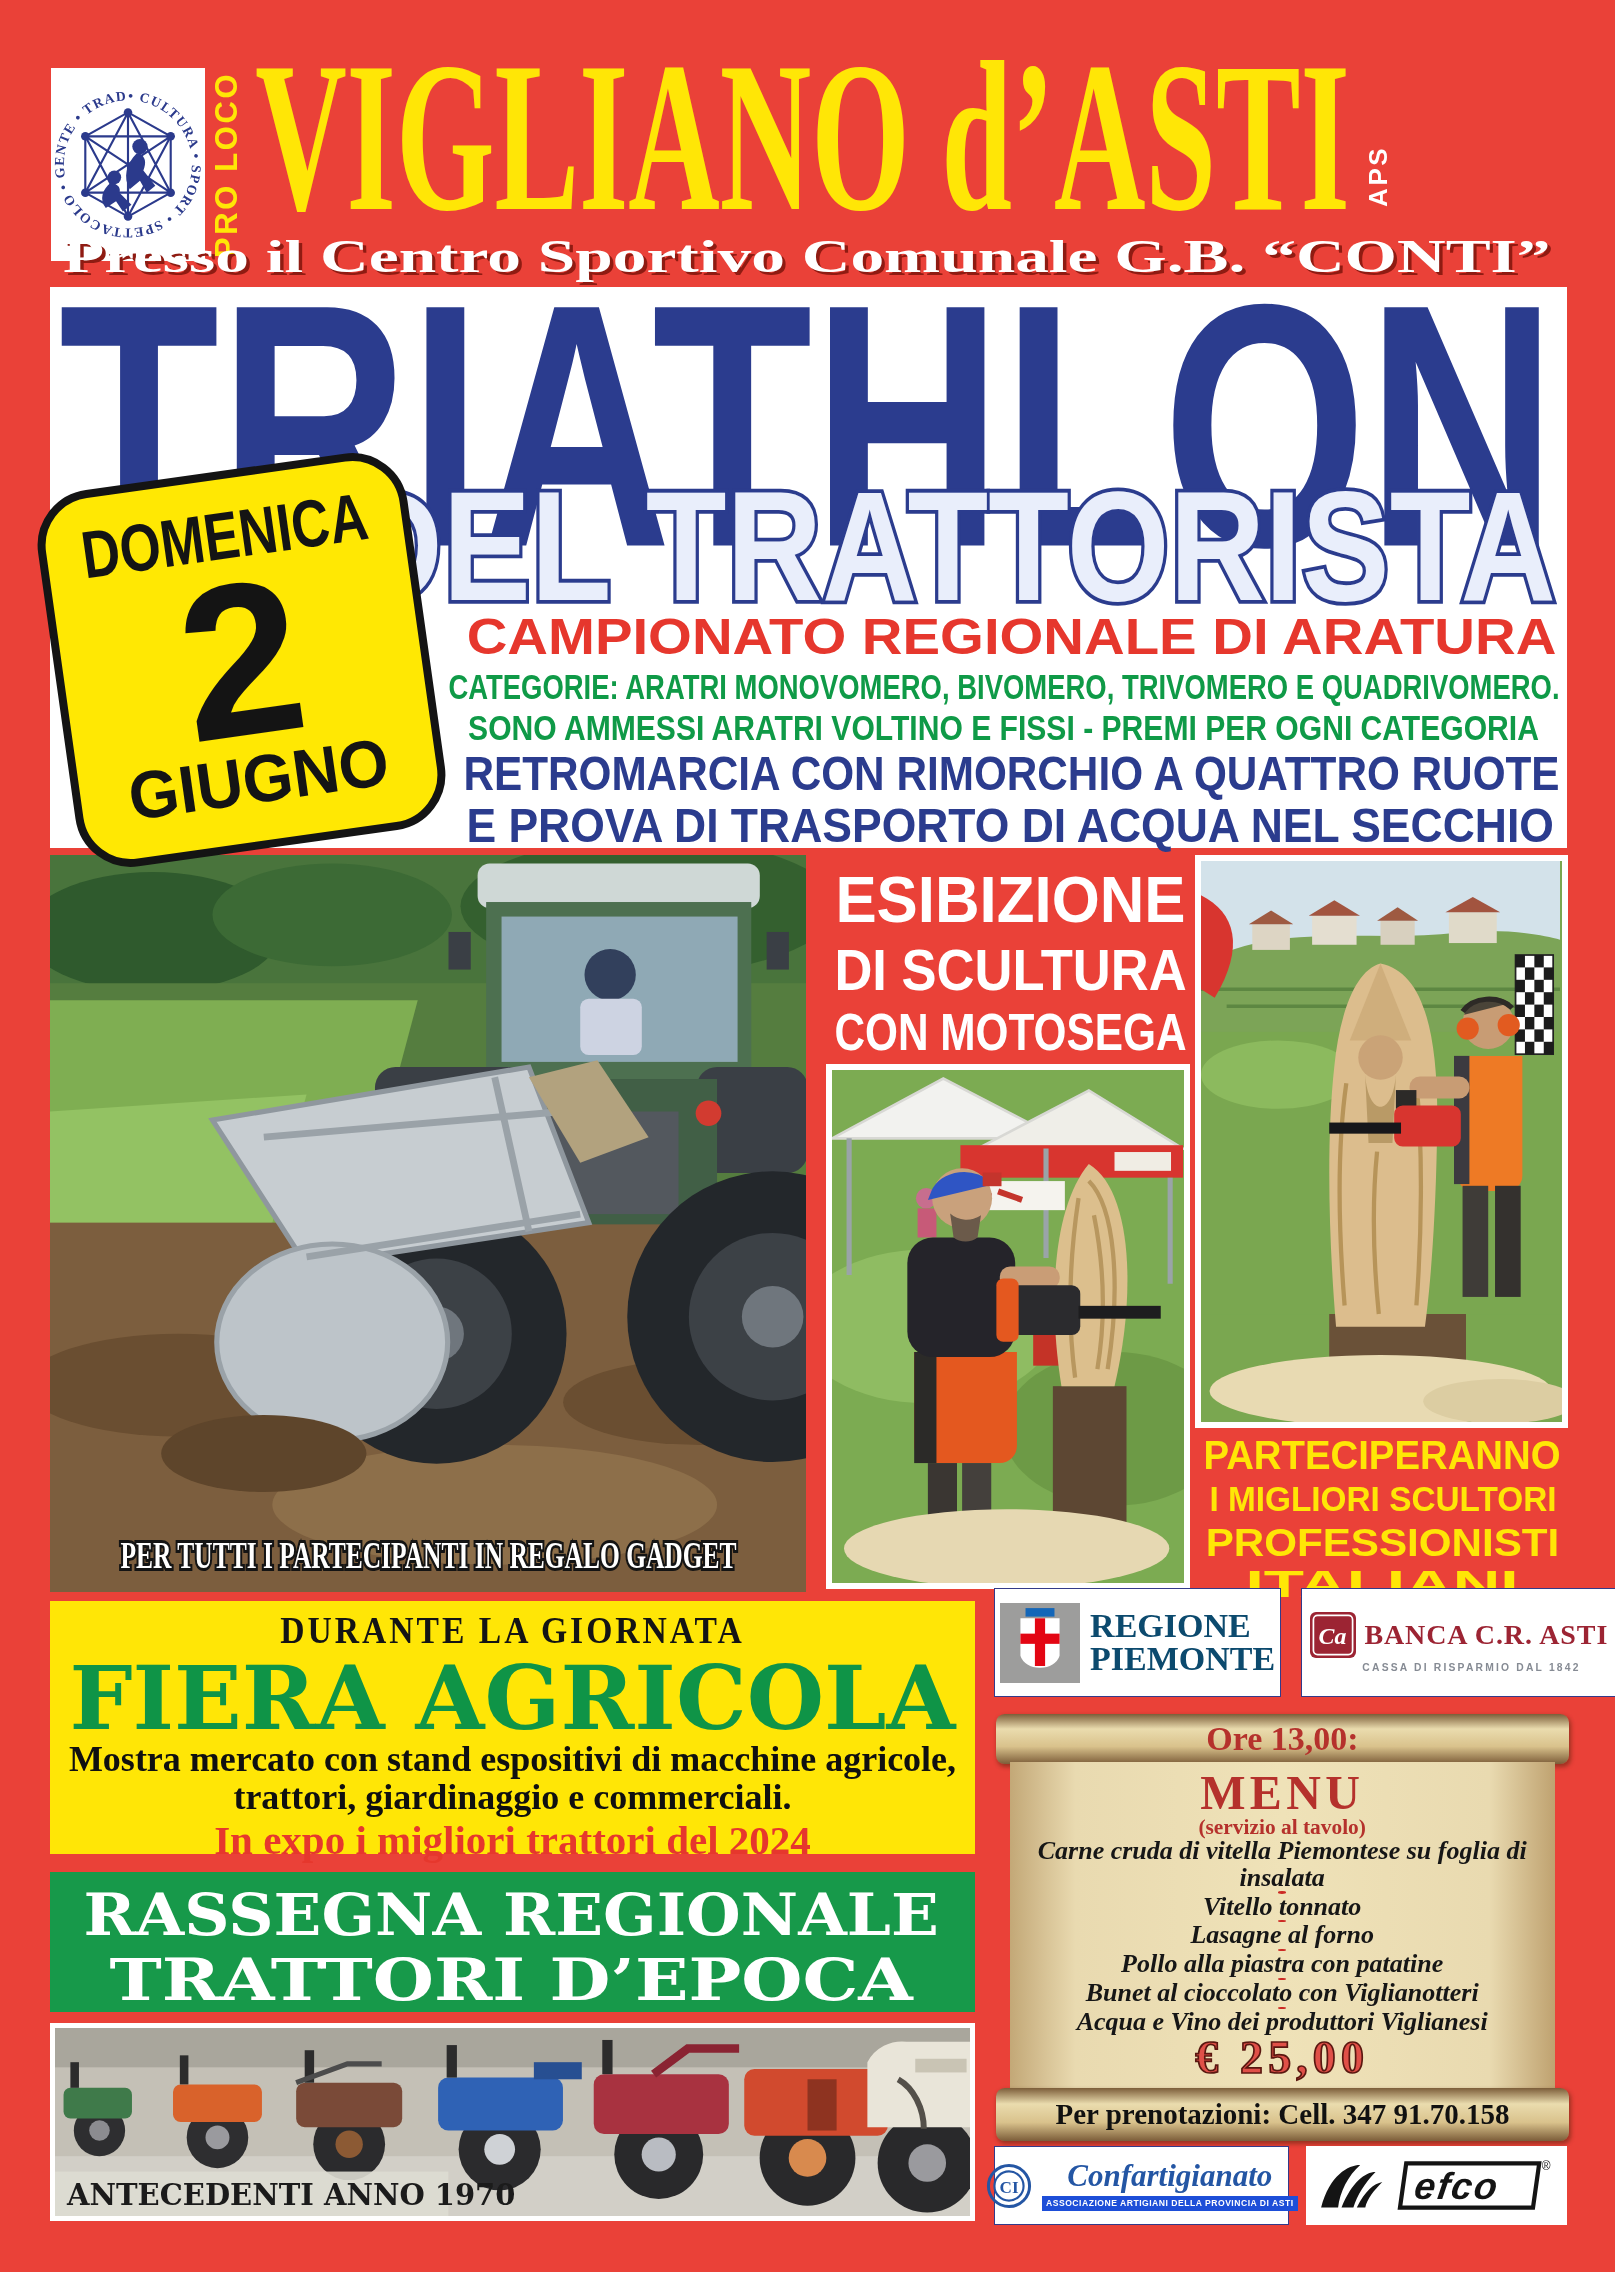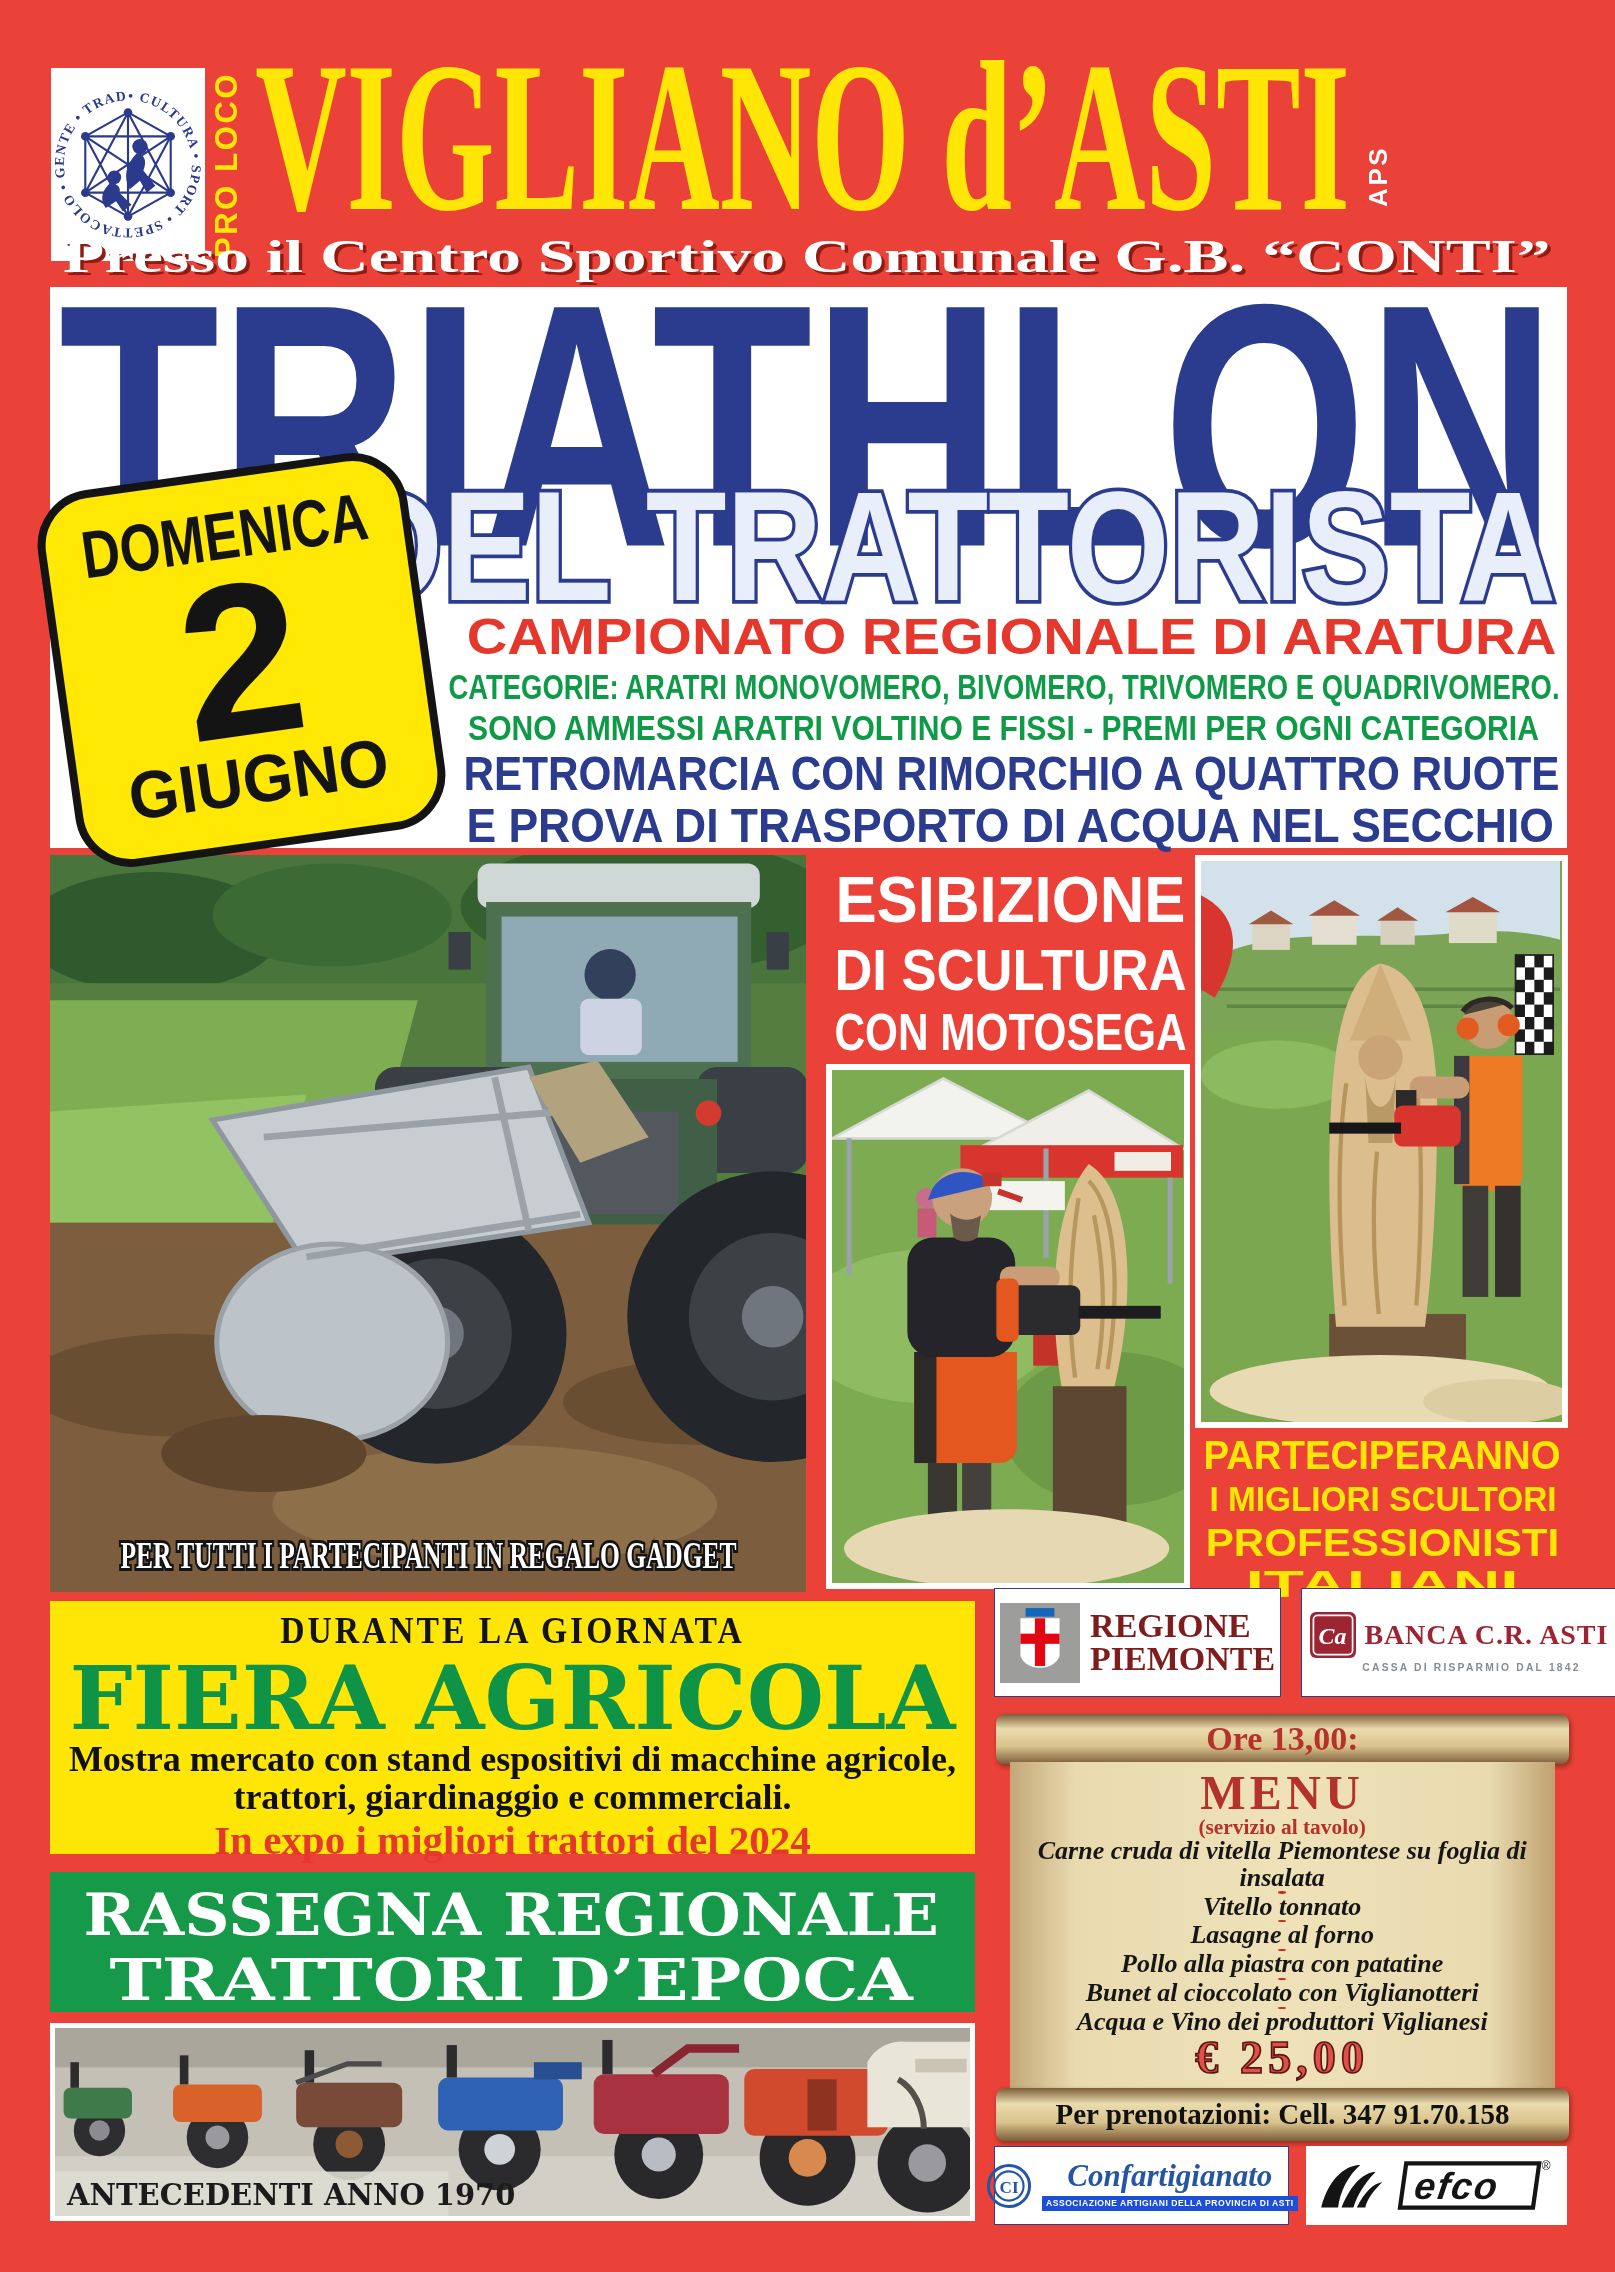--- a/index.html
+++ b/index.html
@@ -27,21 +27,21 @@
   .parch-body{background:linear-gradient(90deg,#c3a877,#e9dab0 12%,#efe2b8 50%,#e9dab0 88%,#bfa270);
               display:flex;flex-direction:column;align-items:center;justify-content:space-between;
               padding:6.8px 20.5px 8.6px;box-sizing:border-box;}
   .menu-title{font:bold 48px "Liberation Serif",serif;color:#b5312c;letter-spacing:4.3px;line-height:1;}
   .menu-service{font:bold 21.4px "Liberation Serif",serif;color:#b5312c;line-height:1;}
   .menu-item{font:bold italic 26px "Liberation Serif",serif;color:#161616;line-height:1.02;text-align:center;}
   .menu-dot{width:7.7px;height:7.7px;border-radius:50%;background:#cc2a24;}
   .menu-price{font:bold 46px "Liberation Serif",serif;color:#e05048;-webkit-text-stroke:1.7px #5a1710;letter-spacing:5.1px;line-height:1;}
   .booking{font:bold 29px "Liberation Serif",serif;color:#111;}
   .ore{font:bold 34px "Liberation Serif",serif;color:#b5312c;}
-  .regione-text{font:bold 34px "Liberation Serif",serif;color:#7f1d1d;line-height:.95;}
+  .regione-text{font:bold 34px "Liberation Serif",serif;color:#0c4a6e;line-height:.95;}
   .banca-name{font:bold 28px "Liberation Serif",serif;color:#9c2433;letter-spacing:0.9px;line-height:1;}
   .banca-sub{font:bold 10.3px "Liberation Sans",sans-serif;color:#868b94;letter-spacing:2.2px;margin-top:4.3px;padding-left:25px;}
   .conf-name{font:bold italic 31px "Liberation Serif",serif;color:#2456a4;line-height:1;}
   .conf-sub{font:bold 8.6px "Liberation Sans",sans-serif;color:#fff;background:#1d4ed8;
             letter-spacing:0.5px;padding:2.6px 4.3px;margin-top:4.3px;white-space:nowrap;}
   .tr-caption{font:bold 29px "DejaVu Serif",serif;color:#1b1b1b;}
 </style>
 </head>
 <body>
 

